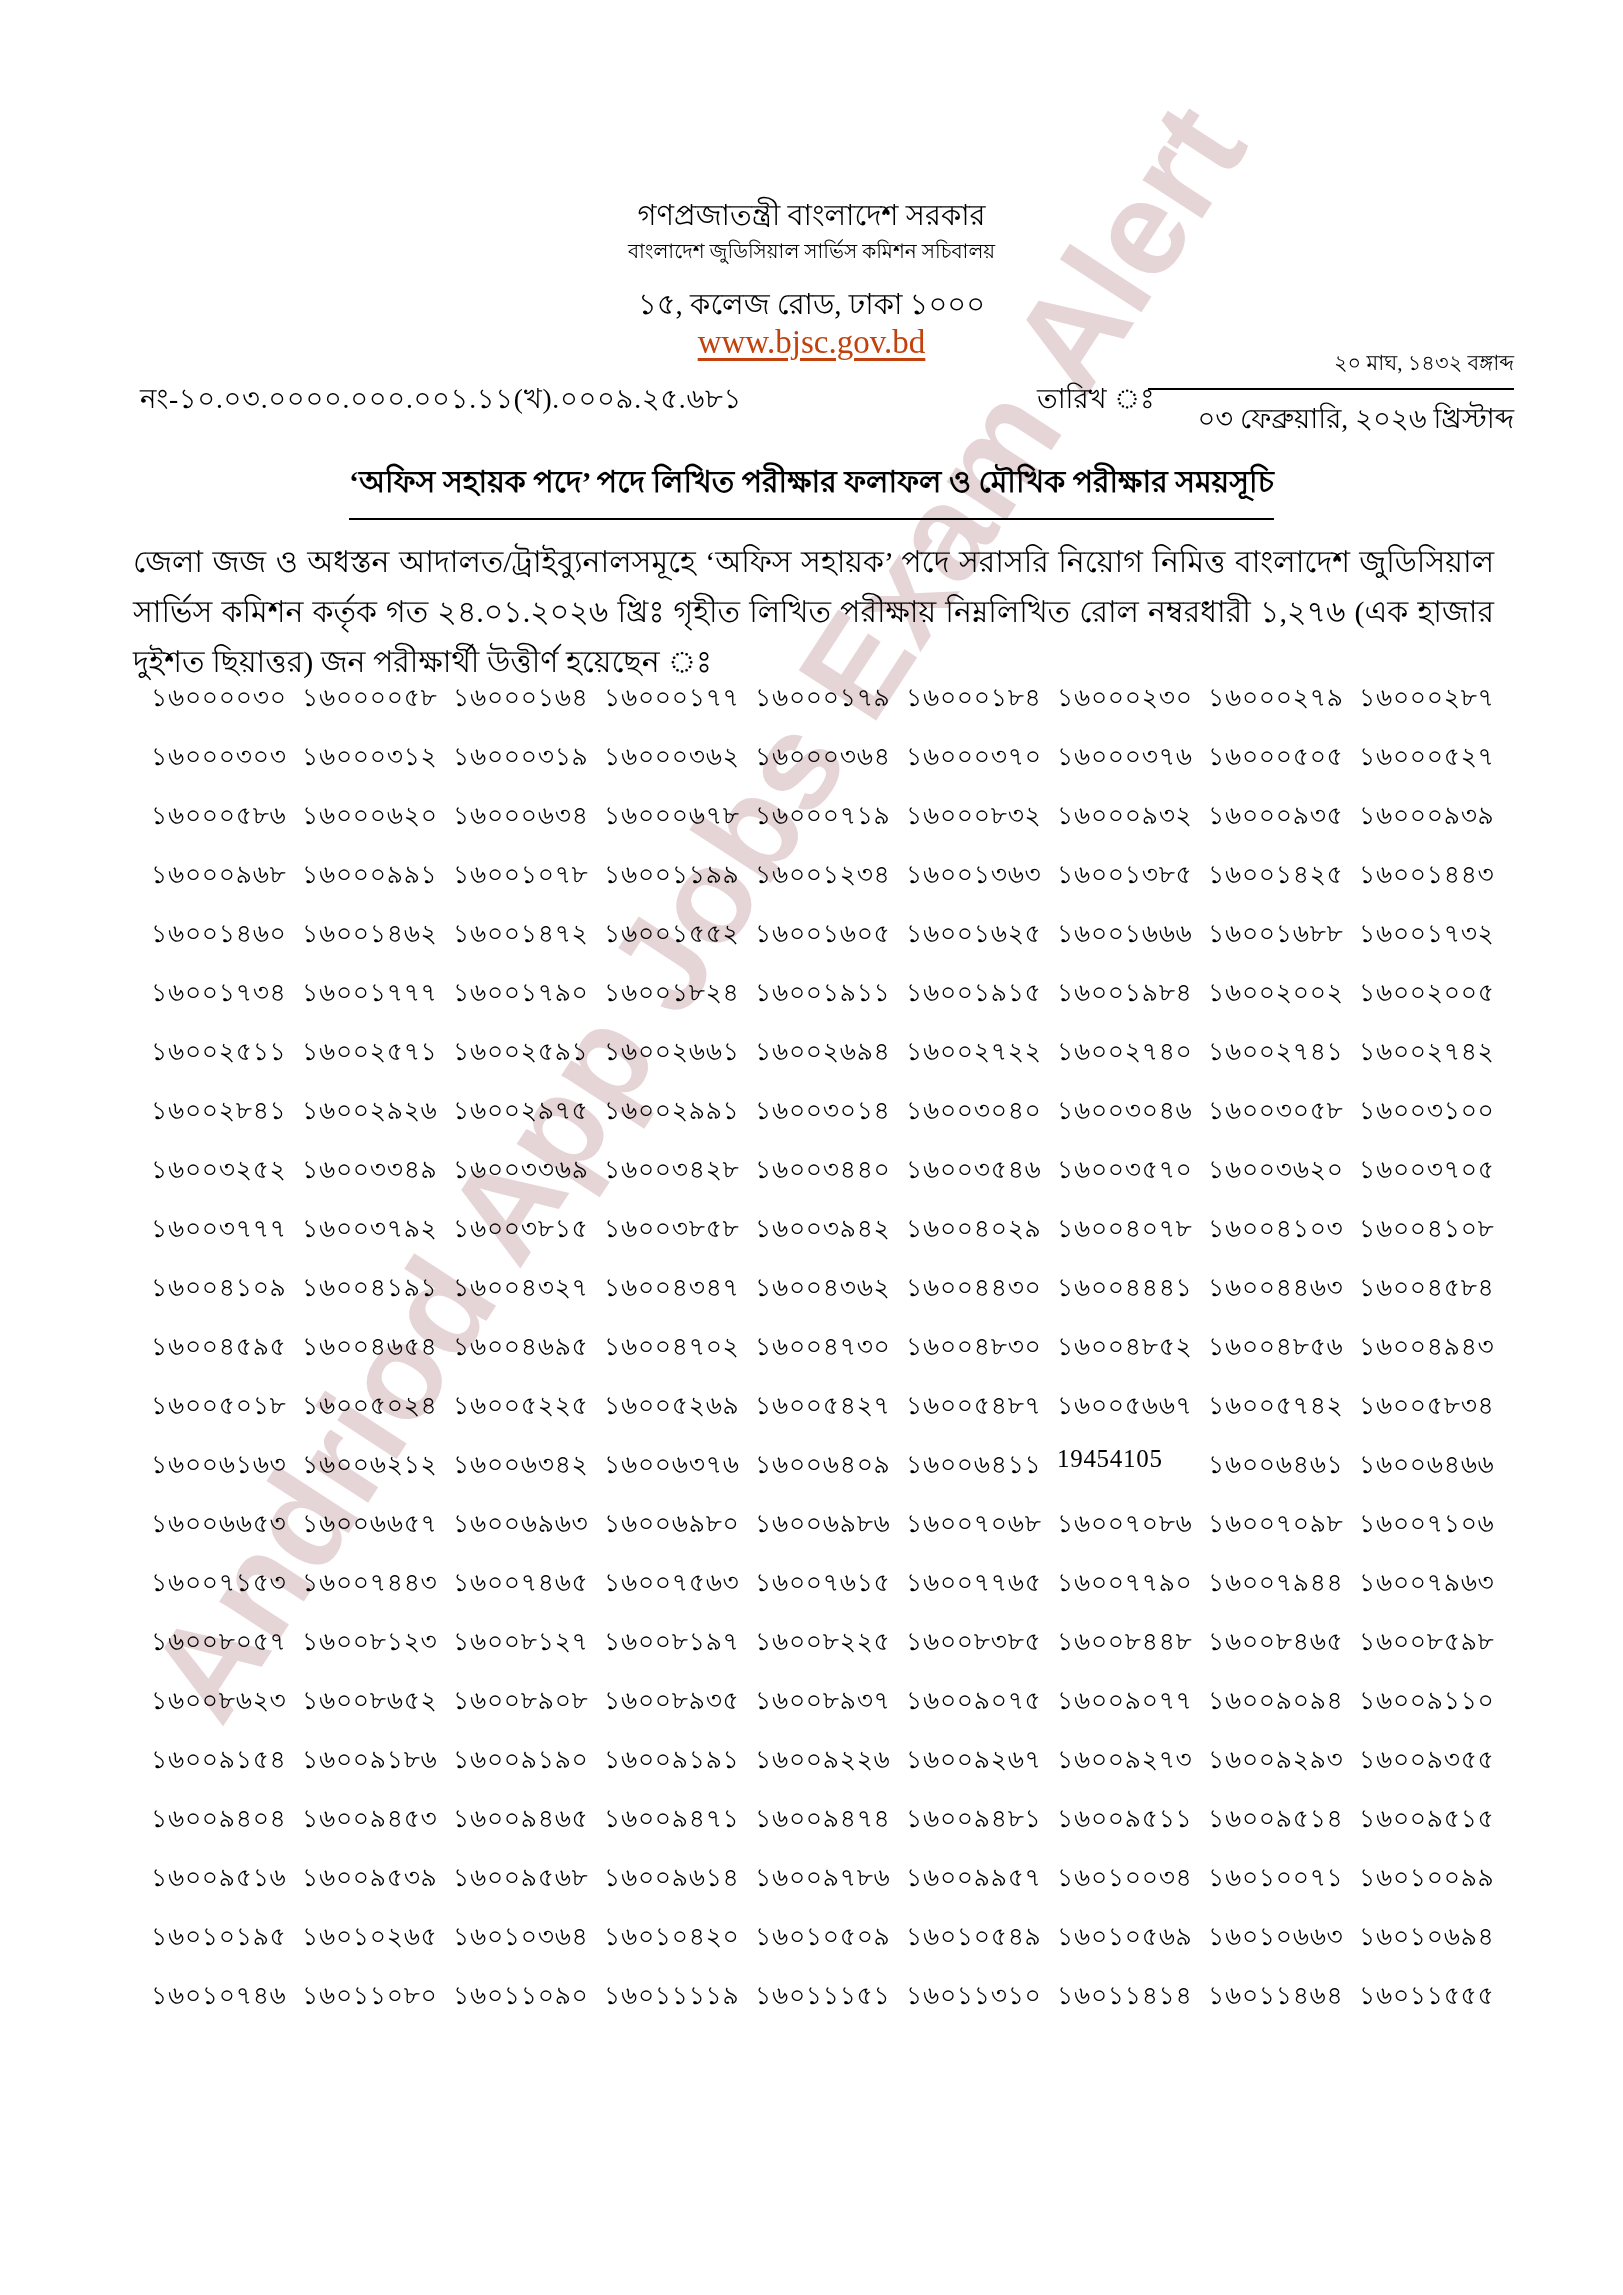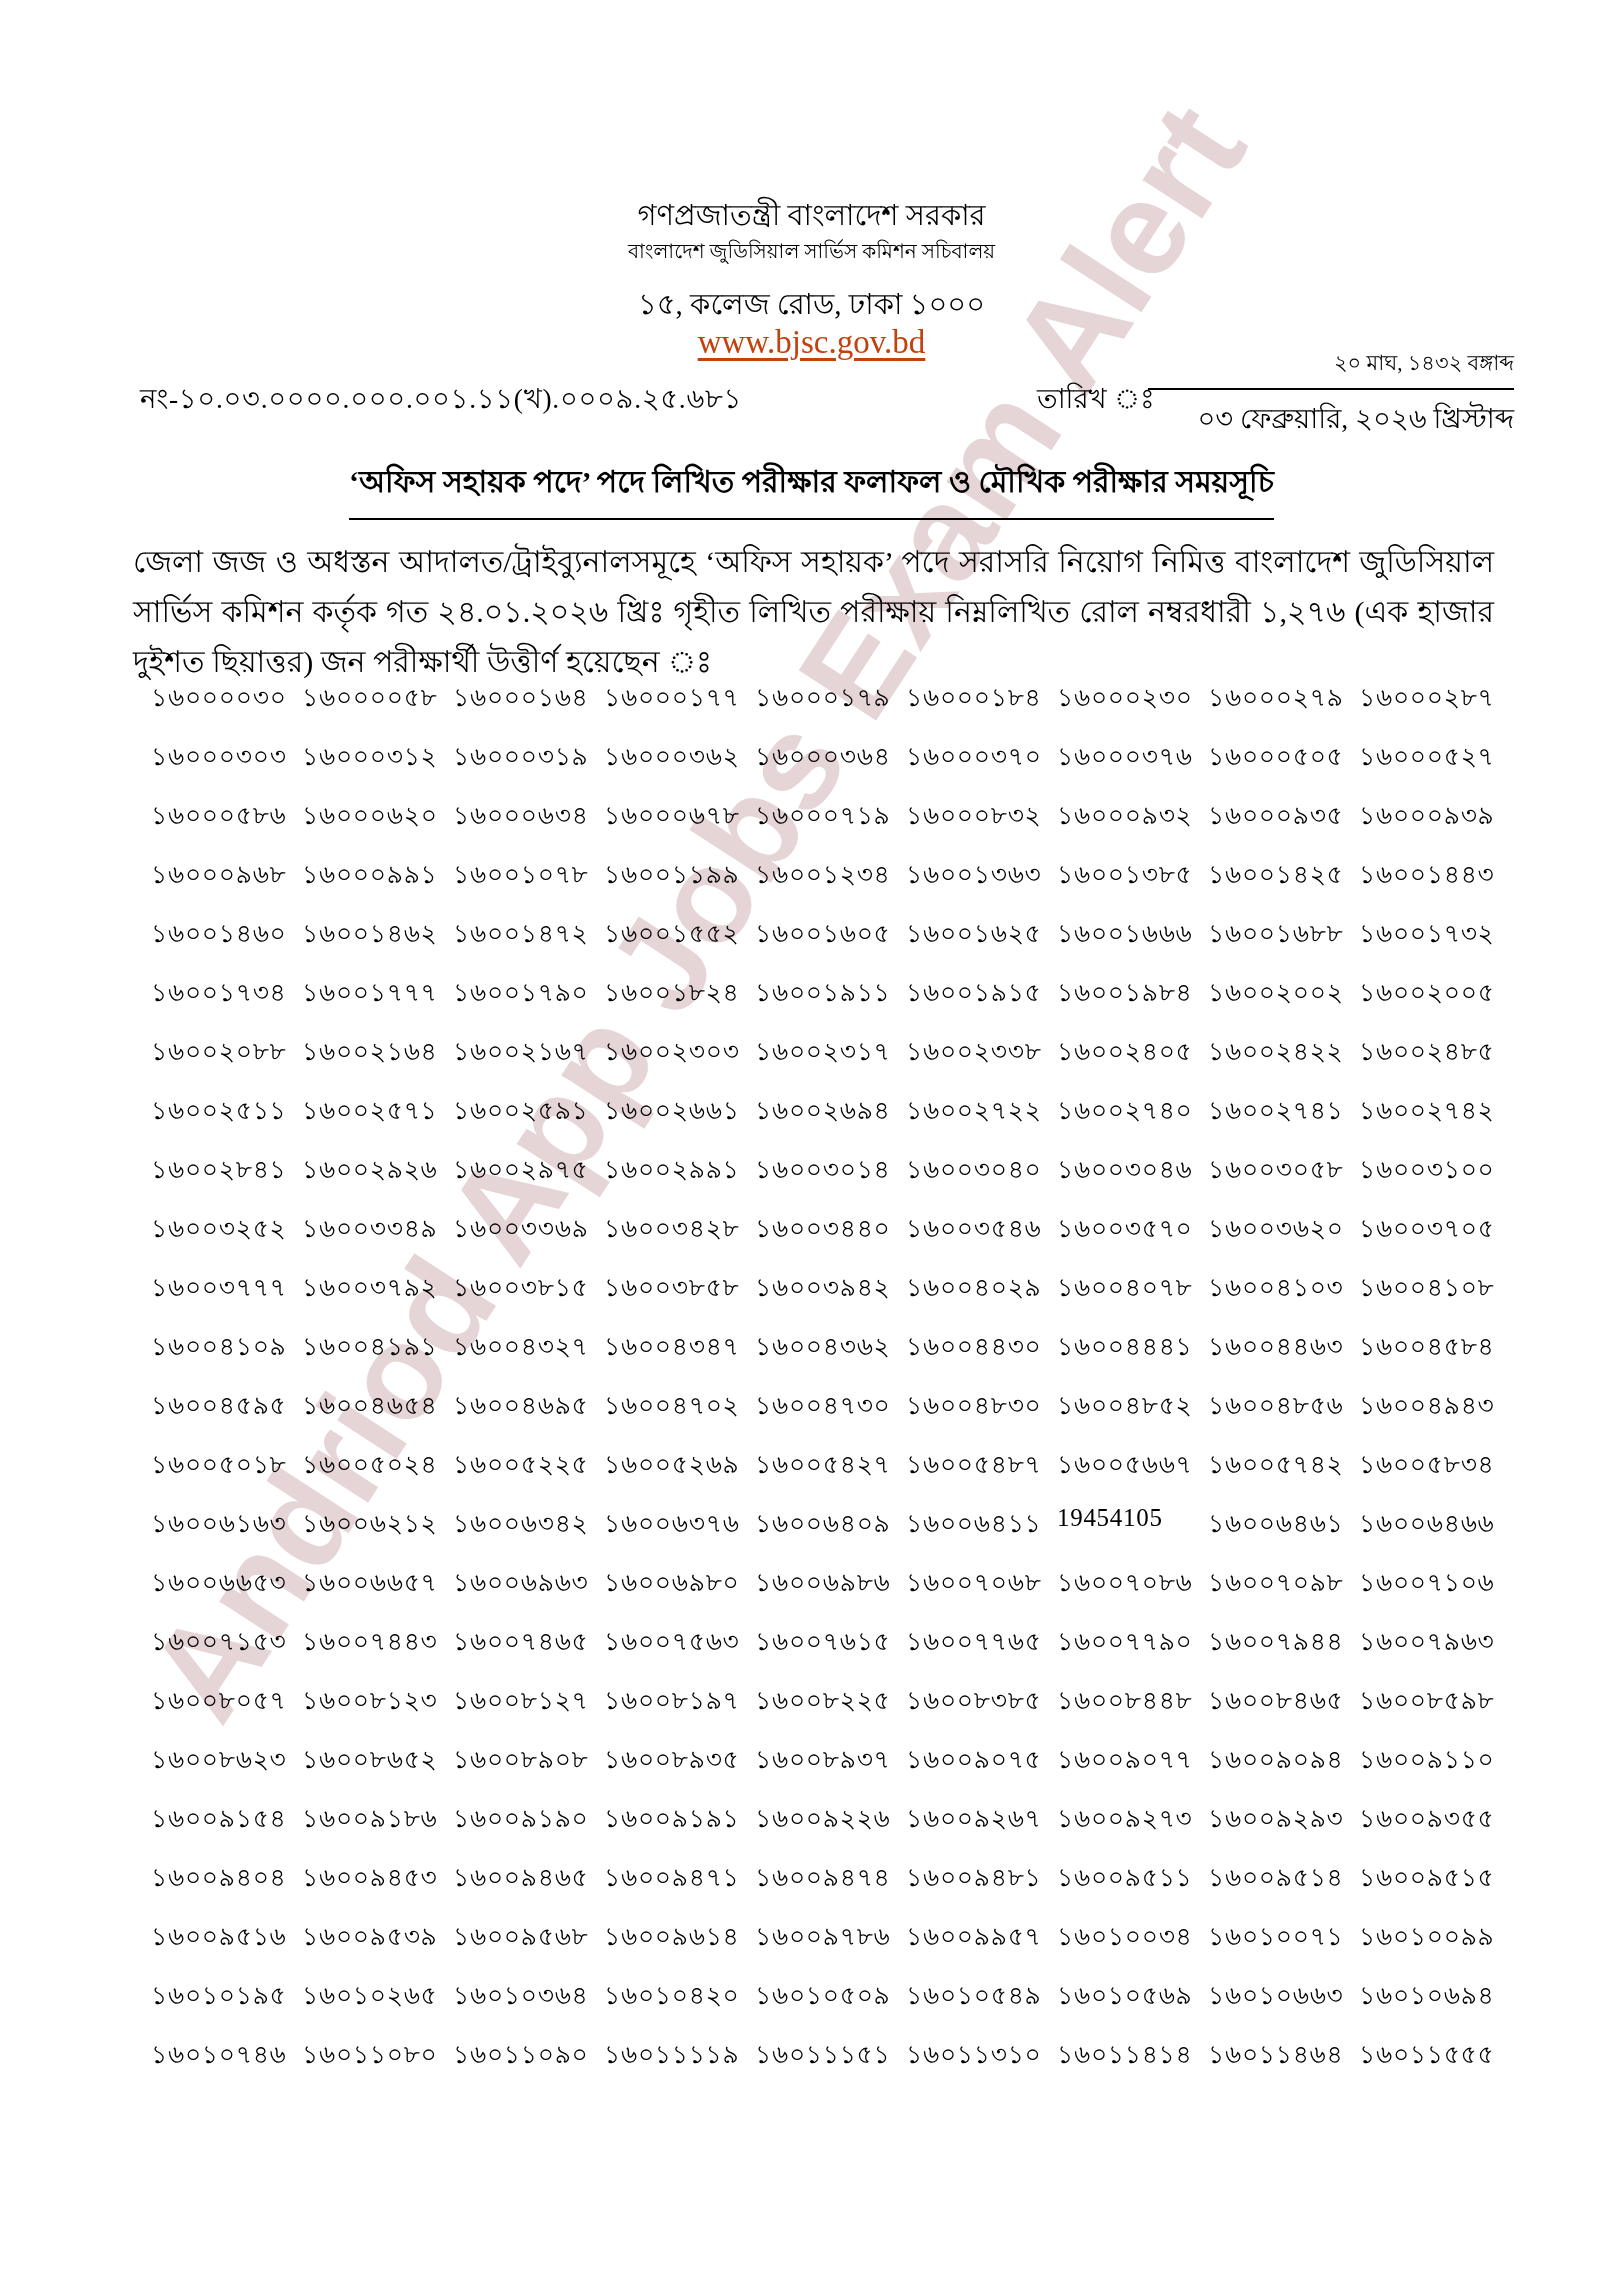--- a/index.html
+++ b/index.html
@@ -119,31 +119,20 @@
           <div class="cell">১৬০০১৭৭৭</div>
           <div class="cell">১৬০০১৭৯০</div>
           <div class="cell">১৬০০১৮২৪</div>
           <div class="cell">১৬০০১৯১১</div>
           <div class="cell">১৬০০১৯১৫</div>
           <div class="cell">১৬০০১৯৮৪</div>
           <div class="cell">১৬০০২০০২</div>
           <div class="cell">১৬০০২০০৫</div>
         </div>
         <div class="row">
-          <div class="cell">১৬০০২০৮৮</div>
-          <div class="cell">১৬০০২১৬৪</div>
-          <div class="cell">১৬০০২১৬৭</div>
-          <div class="cell">১৬০০২৩০৩</div>
-          <div class="cell">১৬০০২৩১৭</div>
-          <div class="cell">১৬০০২৩৩৮</div>
-          <div class="cell">১৬০০২৪০৫</div>
-          <div class="cell">১৬০০২৪২২</div>
-          <div class="cell">১৬০০২৪৮৫</div>
-        </div>
-        <div class="row">
           <div class="cell">১৬০০২৫১১</div>
           <div class="cell">১৬০০২৫৭১</div>
           <div class="cell">১৬০০২৫৯১</div>
           <div class="cell">১৬০০২৬৬১</div>
           <div class="cell">১৬০০২৬৯৪</div>
           <div class="cell">১৬০০২৭২২</div>
           <div class="cell">১৬০০২৭৪০</div>
           <div class="cell">১৬০০২৭৪১</div>
           <div class="cell">১৬০০২৭৪২</div>
         </div>

